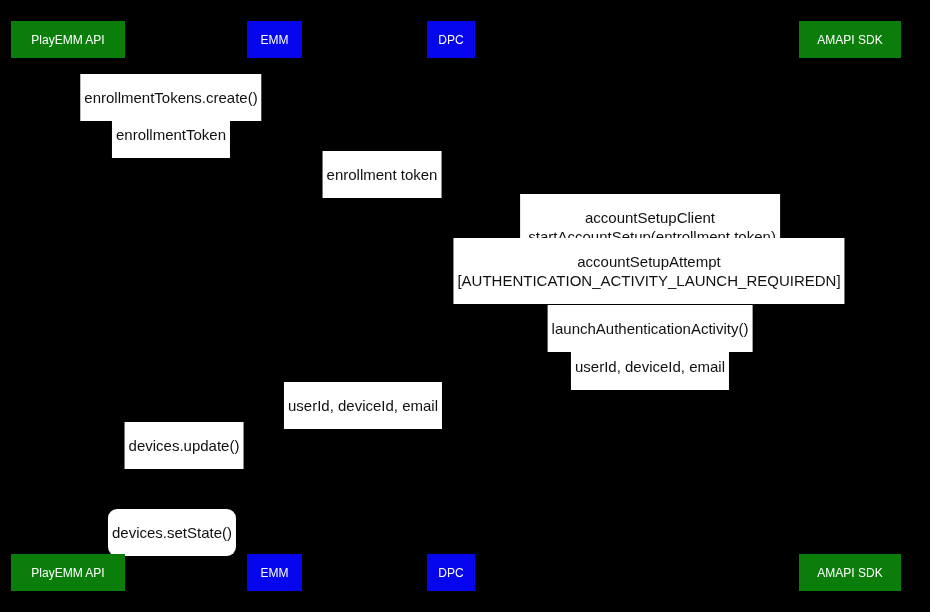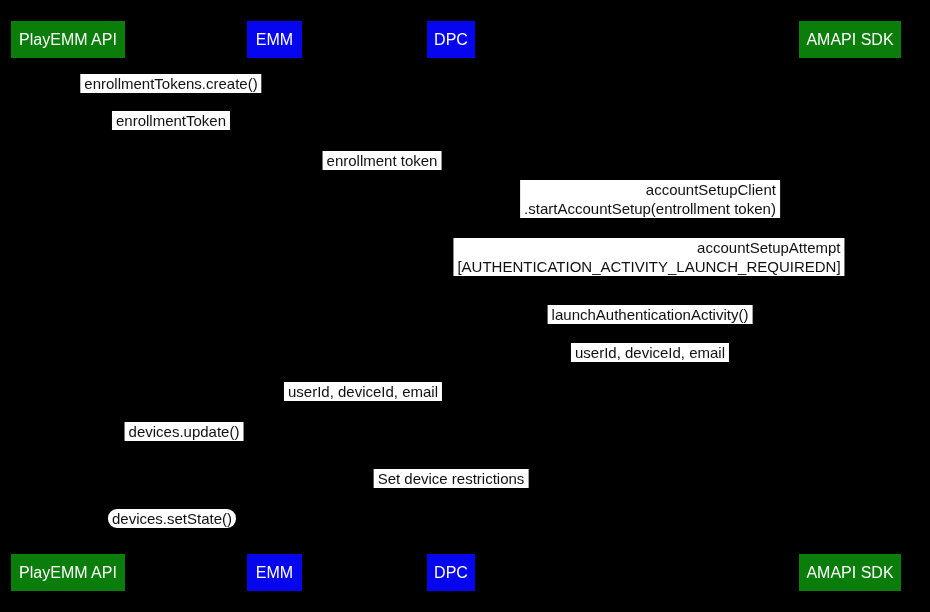--- a/index.html
+++ b/index.html
@@ -15,33 +15,33 @@
     overflow: hidden;
     background: #000000;
   }
   .participant {
     position: absolute;
     display: flex;
     align-items: center;
     justify-content: center;
     height: 37px;
     color: #ffffff;
-    font-size: 16px;
+    font-size: 12px;
     white-space: nowrap;
   }
   .msg {
     position: absolute;
     transform: translateX(-50%);
     background: #ffffff;
     color: #111111;
     font-size: 15px;
     line-height: 19px;
-    padding: 0 4px;
+    padding: 14px 4px;
     white-space: pre-line;
-    text-align: right;
+    text-align: center;
   }
   
   .lifeline {
     position: absolute;
     top: 58px;
     width: 0;
     height: 496px;
     border-left: 1px dashed #000000;
   }
 </style>
@@ -56,29 +56,28 @@
   <div class="lifeline" style="left:849px"></div>
 
   <div class="participant" style="left: 11px; top: 21px; width: 114px; background-color: rgb(10, 125, 10);">PlayEMM API</div>
   <div class="participant" style="left: 247px; top: 21px; width: 55px; background-color: rgb(5, 5, 238);">EMM</div>
   <div class="participant" style="left: 427px; top: 21px; width: 48px; background-color: rgb(5, 5, 238);">DPC</div>
   <div class="participant" style="left: 799px; top: 21px; width: 102px; background-color: rgb(10, 125, 10);">AMAPI SDK</div>
 
   <div class="msg" style="left:171px; top:74px;">enrollmentTokens.create()</div>
   <div class="msg" style="left:171px; top:111px;">enrollmentToken</div>
   <div class="msg" style="left:382px; top:151px;">enrollment token</div>
-  <div class="msg" style="left:650px; top:180px;">accountSetupClient
+  <div class="msg" style="left:650px; top:194px;">accountSetupClient
 .startAccountSetup(entrollment token)</div>
   <div class="msg" style="left:650px; top:305px;">launchAuthenticationActivity()</div>
   <div class="msg" style="left:649px; top:238px;">accountSetupAttempt
 [AUTHENTICATION_ACTIVITY_LAUNCH_REQUIREDN]</div>
   <div class="msg" style="left:650px; top:343px;">userId, deviceId, email</div>
   <div class="msg" style="left:363px; top:382px;">userId, deviceId, email</div>
   <div class="msg" style="left:172px; top:422px;margin-left:12px;">devices.update()</div>
-  <div class="msg" style="left:451px; top:469px;">Set device restrictions</div>
   <div class="msg" style="left:172px; top:509px;border-radius:9px;">devices.setState()</div>
 
   <div class="participant" style="left: 11px; top: 554px; width: 114px; background-color: rgb(10, 125, 10);">PlayEMM API</div>
   <div class="participant" style="left: 247px; top: 554px; width: 55px; background-color: rgb(5, 5, 238);">EMM</div>
   <div class="participant" style="left: 427px; top: 554px; width: 48px; background-color: rgb(5, 5, 238);">DPC</div>
   <div class="participant" style="left: 799px; top: 554px; width: 102px; background-color: rgb(10, 125, 10);">AMAPI SDK</div>
 
 </div>
 
 </body></html>

